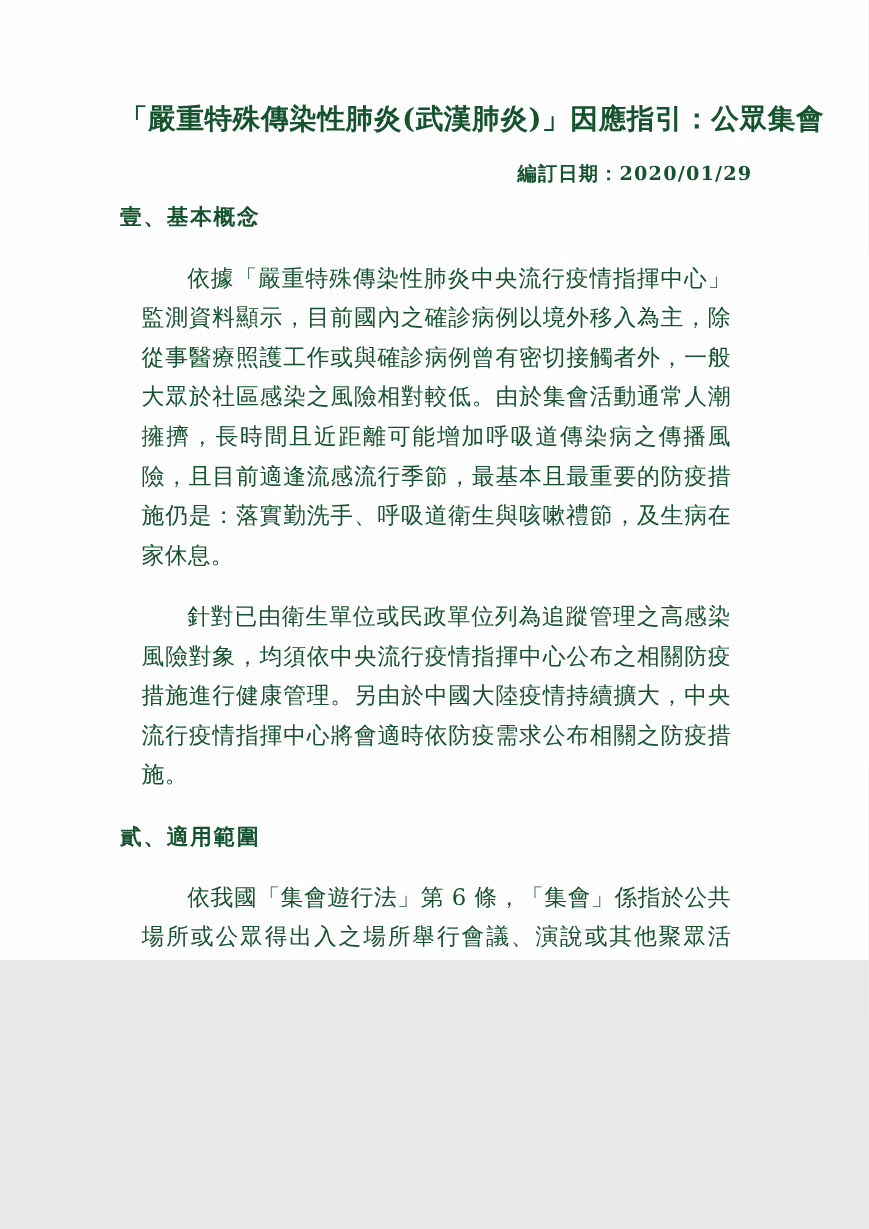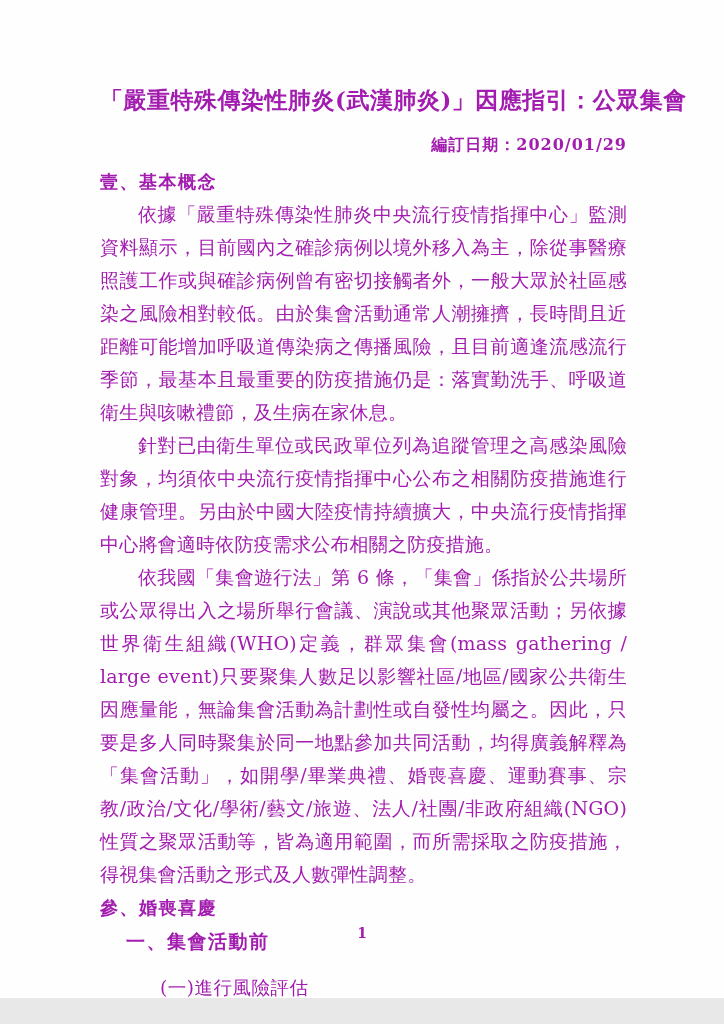--- a/index.html
+++ b/index.html
@@ -3,25 +3,25 @@
 <meta charset="utf-8">
 <style>
   html, body {
     margin: 0;
     padding: 0;
     background: #e8e8e8;
   }
   .page {
     position: relative;
     width: 724px;
-    height: 998px;
+    height: 800px;
     margin: 0 auto;
     background: #fefefe;
     font-family: "DejaVu Serif", "Liberation Serif", serif;
-    color: #a21caf;
+    color: #14532d;
     overflow: hidden;
     box-sizing: border-box;
   }
   .content {
     position: absolute;
     left: 100px;
     top: 84px;
     width: 527px;
   }
   .doc-title {
@@ -56,21 +56,21 @@
     line-height: 34px;
   }
   .subsub-heading {
     margin: 0 0 0 60px;
     font-size: 18.5px;
     font-weight: normal;
     letter-spacing: 0.5px;
     line-height: 36px;
   }
   .body-para {
-    margin: 0;
+    margin: 18px;
     font-size: 19px;
     line-height: 33px;
     text-align: justify;
     text-indent: 2em;
     letter-spacing: 0.2px;
   }
   .page-number {
     position: absolute;
     left: 0;
     right: 0;
@@ -89,20 +89,21 @@
     <h1 class="doc-title">「嚴重特殊傳染性肺炎(武漢肺炎)」因應指引：公眾集會</h1>
 
     <div class="date-line">編訂日期：2020/01/29</div>
 
     <h2 class="sec-heading">壹、基本概念</h2>
 
     <p class="body-para">依據「嚴重特殊傳染性肺炎中央流行疫情指揮中心」監測資料顯示，目前國內之確診病例以境外移入為主，除從事醫療照護工作或與確診病例曾有密切接觸者外，一般大眾於社區感染之風險相對較低。由於集會活動通常人潮擁擠，長時間且近距離可能增加呼吸道傳染病之傳播風險，且目前適逢流感流行季節，最基本且最重要的防疫措施仍是：落實勤洗手、呼吸道衛生與咳嗽禮節，及生病在家休息。</p>
 
     <p class="body-para">針對已由衛生單位或民政單位列為追蹤管理之高感染風險對象，均須依中央流行疫情指揮中心公布之相關防疫措施進行健康管理。另由於中國大陸疫情持續擴大，中央流行疫情指揮中心將會適時依防疫需求公布相關之防疫措施。</p>
 
+    <h2 class="sec-heading">貳、適用範圍</h2>
 
     <p class="body-para">依我國「集會遊行法」第 6 條，「集會」係指於公共場所或公眾得出入之場所舉行會議、演說或其他聚眾活動；另依據世界衛生組織(WHO)定義，群眾集會(mass gathering / large event)只要聚集人數足以影響社區/地區/國家公共衛生因應量能，無論集會活動為計劃性或自發性均屬之。因此，只要是多人同時聚集於同一地點參加共同活動，均得廣義解釋為「集會活動」，如開學/畢業典禮、婚喪喜慶、運動賽事、宗教/政治/文化/學術/藝文/旅遊、法人/社團/非政府組織(NGO)性質之聚眾活動等，皆為適用範圍，而所需採取之防疫措施，得視集會活動之形式及人數彈性調整。</p>
 
     <h2 class="sec-heading">參、婚喪喜慶</h2>
 
     <h3 class="sub-heading">一、集會活動前</h3>
 
     <h4 class="subsub-heading">(一)進行風險評估</h4>
 
   </div>

